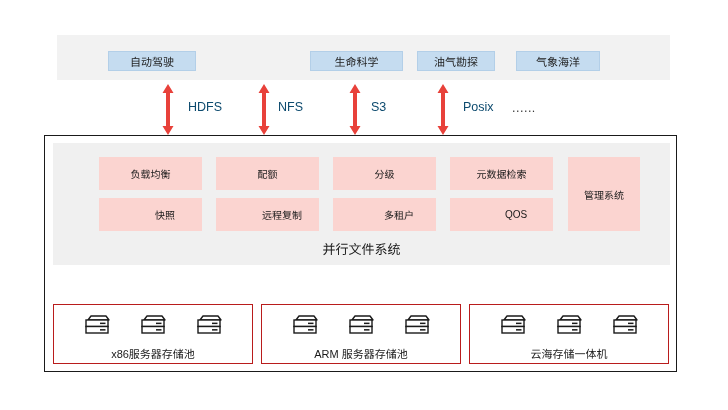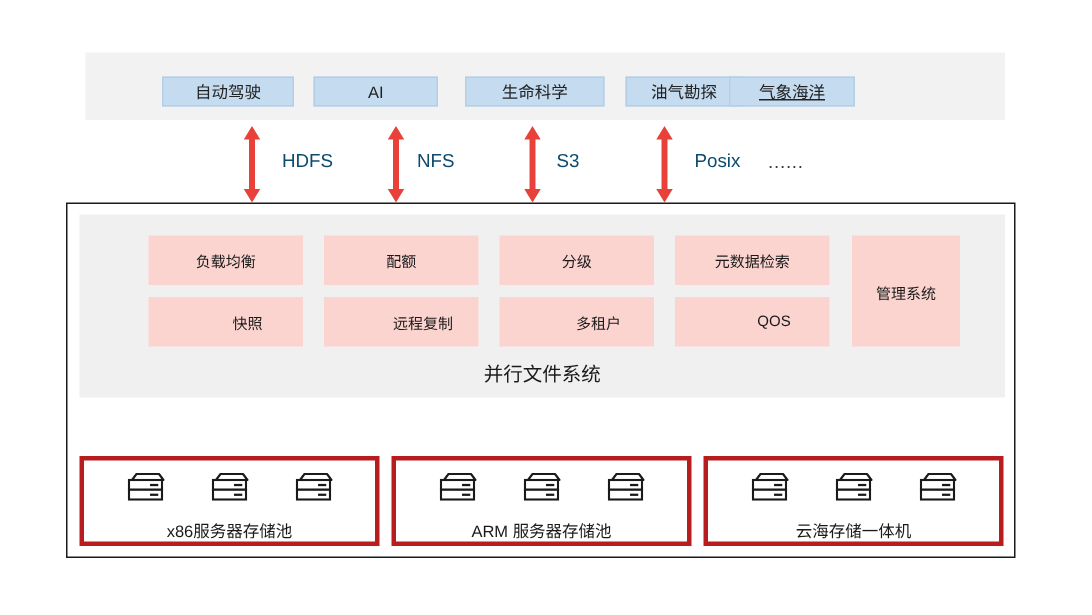--- a/index.html
+++ b/index.html
@@ -44,21 +44,21 @@
     font-size: 11px;
     text-align: center;
     box-sizing: border-box;
     position: absolute;
     top: 51px;
   }
   .app-chip-0 { left: 108px; width: 88px; }
   .app-chip-1 { left: 209px; width: 83px; }
   .app-chip-2 { left: 310px; width: 93px; }
   .app-chip-3 { left: 417px; width: 78px; }
-  .app-chip-4 { left: 486px; width: 84px; text-decoration: underline; }
+  .app-chip-4 { left: 516px; width: 84px; }
 
   
   .proto-zone {
     position: absolute;
     left: 44px;
     top: 82px;
     width: 633px;
     height: 53px;
   }
   .arrow {
@@ -172,21 +172,21 @@
     position: absolute;
     left: 8px;
     top: 168px;
     width: 616px;
     height: 60px;
     display: flex;
     gap: 8px;
   }
   .pool {
     flex: 1;
-    border: 3px solid #b91c1c;
+    border: 1px solid #b91c1c;
     background: #ffffff;
     box-sizing: border-box;
     position: relative;
     display: flex;
     flex-direction: column;
     align-items: center;
     justify-content: center;
   }
   .pool-icons {
     display: flex;
@@ -205,21 +205,20 @@
   }
 </style>
 </head>
 <body>
 
 <div id="diagram">
 
   <div class="app-band"></div>
 
   <div class="app-chip app-chip-0">自动驾驶</div>
-  <div class="app-chip app-chip-1">AI</div>
   <div class="app-chip app-chip-2">生命科学</div>
   <div class="app-chip app-chip-3">油气勘探</div>
   <div class="app-chip app-chip-4">气象海洋</div>
 
   <div class="proto-zone"></div>
 
   <svg class="arrow arrow-0" viewBox="0 0 12 51" aria-hidden="true">
     <path d="M6 0 L11.5 9 L8 9 L8 42 L11.5 42 L6 51 L0.5 42 L4 42 L4 9 L0.5 9 Z" fill="#e8413a"></path>
   </svg>
   <svg class="arrow arrow-1" viewBox="0 0 12 51" aria-hidden="true">

